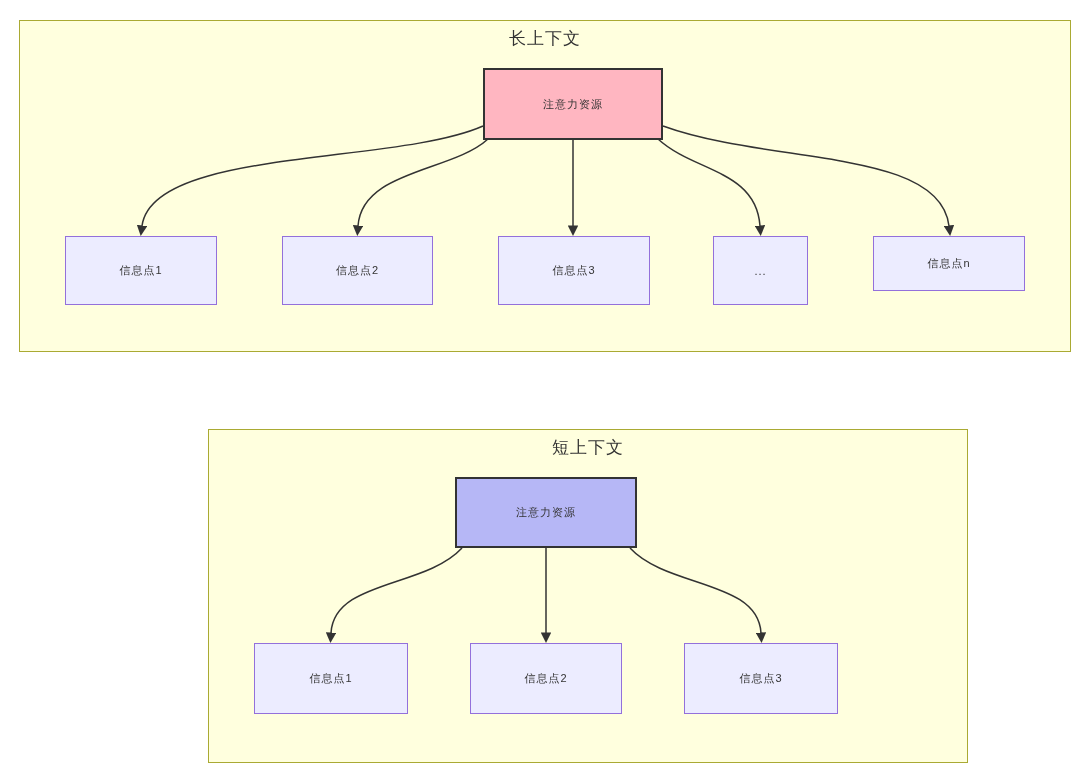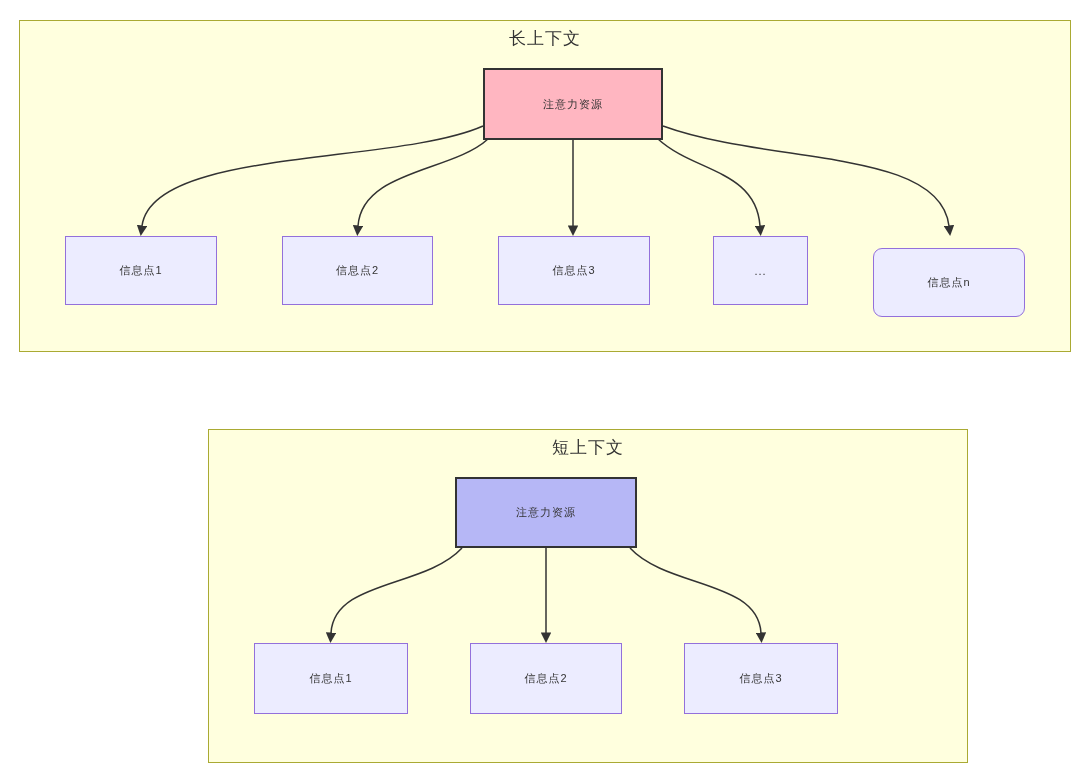--- a/index.html
+++ b/index.html
@@ -97,21 +97,21 @@
       <path d="M 630,548 C 667,588 758,580 761,633" marker-end="url(#arrowhead)"></path>
     </g>
   </svg>
 
   <div class="node source long" style="left:483px; top:68px; width:180px; height:72px;">注意力资源</div>
 
   <div class="node" style="left:65px; top:236px; width:152px; height:69px;">信息点1</div>
   <div class="node" style="left:282px; top:236px; width:151px; height:69px;">信息点2</div>
   <div class="node" style="left:498px; top:236px; width:152px; height:69px;">信息点3</div>
   <div class="node" style="left:713px; top:236px; width:95px; height:69px;">...</div>
-  <div class="node" style="left:873px; top:248px; width:152px; height:69px;border-radius:9px;">信息点n</div>
+  <div class="node" style="left:873px; top:236px; width:152px; height:55px;">信息点n</div>
 
   <div class="node source short" style="left:455px; top:477px; width:182px; height:71px;">注意力资源</div>
 
   <div class="node" style="left:254px; top:643px; width:154px; height:71px;">信息点1</div>
   <div class="node" style="left:470px; top:643px; width:152px; height:71px;">信息点2</div>
   <div class="node" style="left:684px; top:643px; width:154px; height:71px;">信息点3</div>
 
 </div>
 
 </body></html>

